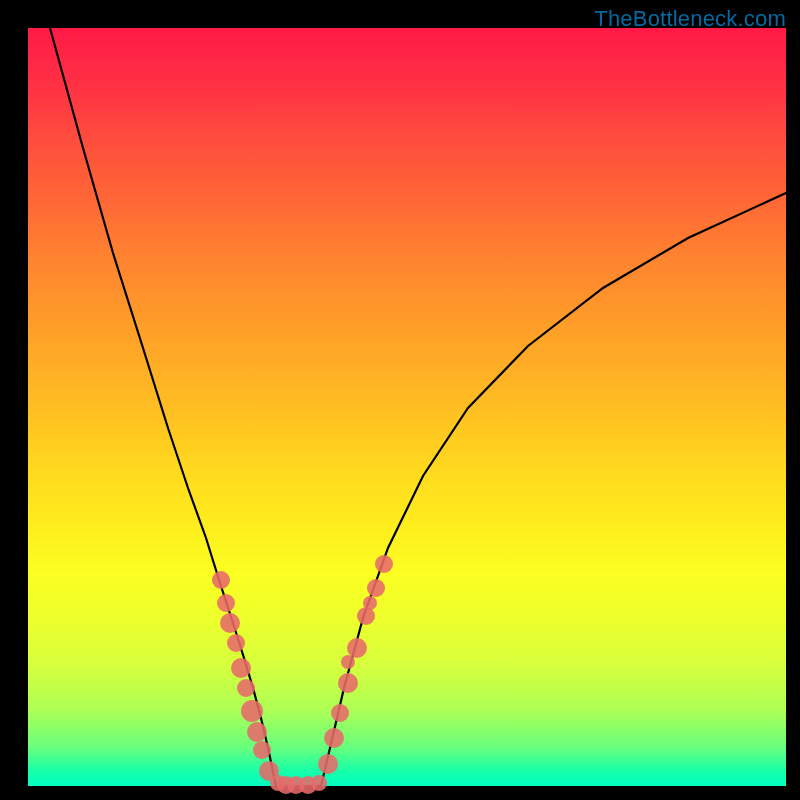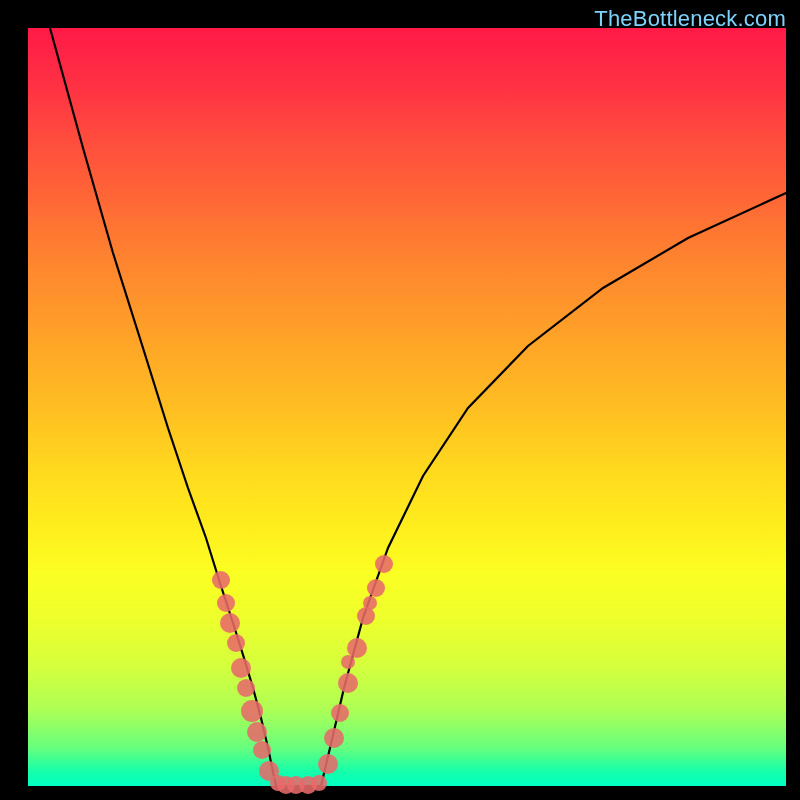--- a/index.html
+++ b/index.html
@@ -34,21 +34,21 @@
       #adff55 90%,
       #66ff7e 95%,
       #17ffa9 98%,
       #00ffc3 100%
     );
   }
   .watermark {
     position: absolute;
     top: 6px;
     right: 14px;
-    color: #7dd3fc;
+    color: #0369a1;
     font-size: 22px;
     letter-spacing: 0.2px;
     user-select: none;
   }
   svg.overlay {
     position: absolute;
     left: 0;
     top: 0;
     width: 758px;
     height: 758px;

